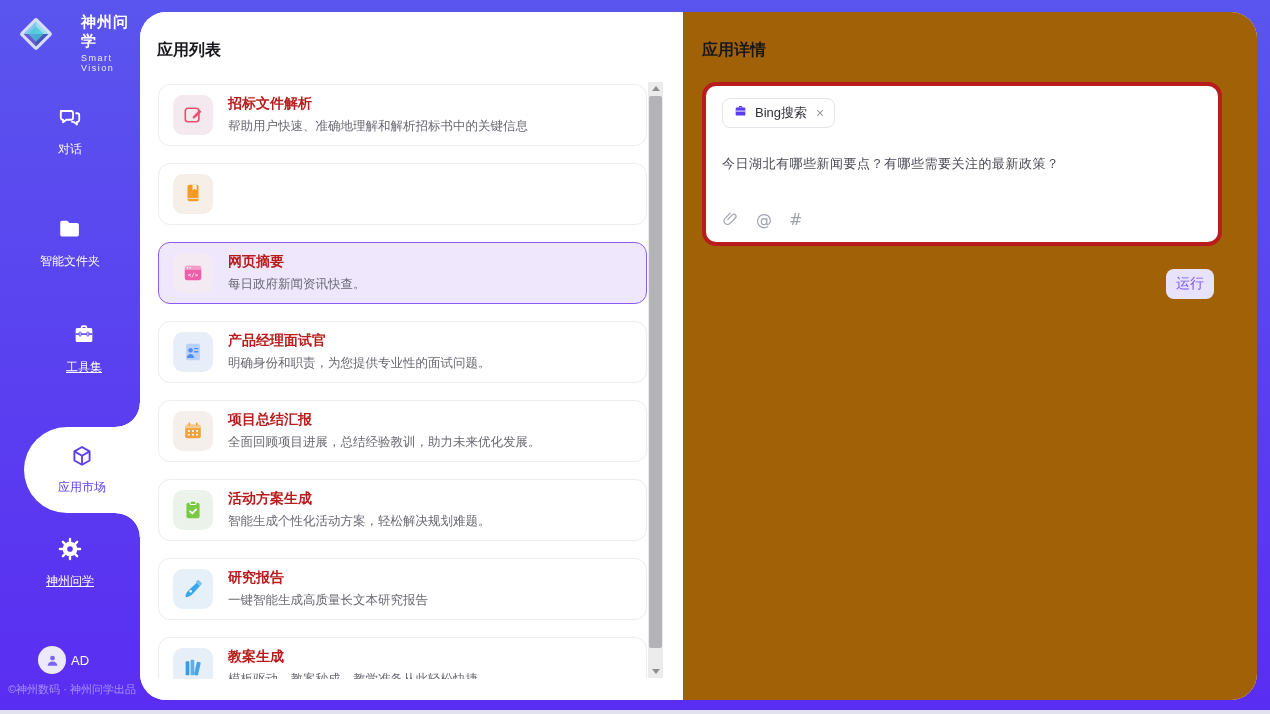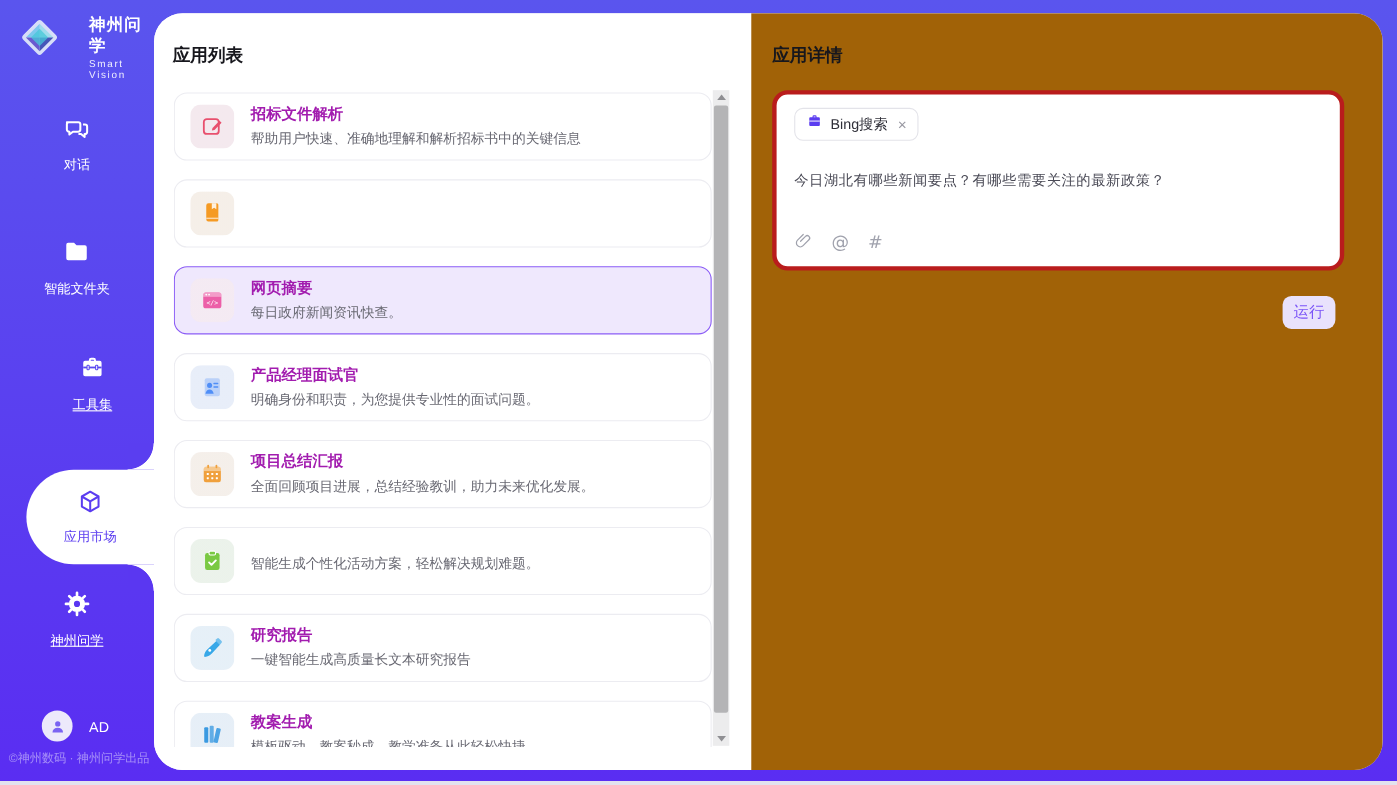--- a/index.html
+++ b/index.html
@@ -21,21 +21,21 @@
   .nav-label { display:block; font-size:12px; margin-top:7px; color:#fff; }
   .nav-label.u { text-decoration:underline; }
   .nav-active { position:absolute; left:24px; right:0; top:427px; height:86px; background:#fff;
     border-radius:43px 0 0 43px; display:flex; flex-direction:column; align-items:center; justify-content:center; cursor:pointer; }
   .nav-active .icon svg { width:26px; height:26px; color:#5b3df0; }
   .nav-active .nav-label { color:#5b3df0; margin-top:5px; }
   .fillet-t { position:absolute; right:0; top:403px; width:24px; height:24px;
     background:radial-gradient(circle 24px at 0 0,#5a3ef0 23.2px,#fff 23.9px); }
   .fillet-b { position:absolute; right:0; top:513px; width:24px; height:24px;
     background:radial-gradient(circle 24px at 0 100%,#5a37f1 23.2px,#fff 23.9px); }
-  .user-row { position:absolute; left:38px; bottom:36px; display:flex; align-items:center; gap:15px; cursor:pointer; }
+  .user-row { position:absolute; left:38px; bottom:36px; display:flex; align-items:center; gap:5px; cursor:pointer; }
   .avatar { width:28px; height:28px; border-radius:50%; background:#ece9fb; display:flex; align-items:center; justify-content:center; }
   .avatar svg { width:17px; height:17px; color:#7a63f2; }
   .user-name { color:#fff; font-size:13px; }
   .copyright { position:absolute; left:8px; bottom:13px; color:rgba(255,255,255,.45); font-size:11px; white-space:nowrap; }
 
   
   .content { position:absolute; left:140px; top:12px; right:13px; bottom:14px;
     border-radius:26px; overflow:hidden; display:flex; background:#f5f5f7; z-index:1; }
   .list-panel { width:543px; background:#fff; position:relative; flex:none; }
   .detail-panel { flex:1; background:#a16207; position:relative;text-decoration:underline; }
@@ -44,21 +44,21 @@
   .detail-panel .panel-title { left:19px; }
 
   .cards-viewport { position:absolute; top:70px; left:18px; width:490px; height:597px; overflow:hidden; }
   .app-card { height:62px; margin-top:17px; width:489px; background:#fff; border:1px solid #ececf1; border-radius:12px;
     display:flex; align-items:center; padding:0 14px; gap:15px; cursor:pointer; }
   .app-card:first-child { margin-top:2px; }
   .app-card.selected { background:#efe8fd; border-color:#8b5cf6; }
   .app-icon { width:40px; height:40px; border-radius:10px; flex:none; display:flex; align-items:center; justify-content:center; }
   .app-icon svg { width:22px; height:22px; }
   .app-text { min-width:0; }
-  .app-title { font-size:14px; font-weight:bold; color:#a21caf; }
+  .app-title { font-size:14px; font-weight:bold; color:#b91c1c; }
   .app-desc { font-size:12.5px; color:#686872; margin-top:5px; white-space:nowrap; }
 
   
   .sb { position:absolute; left:508px; top:70px; width:15px; height:596px; background:#ececed; }
   .sb-up,.sb-down { position:absolute; left:0; width:15px; height:13px; display:flex; align-items:center; justify-content:center; cursor:pointer; }
   .sb-up { top:0; } .sb-down { bottom:0; }
   .tri-up { width:0; height:0; border-left:4px solid transparent; border-right:4px solid transparent; border-bottom:5px solid #8f8f93; }
   .tri-down { width:0; height:0; border-left:4px solid transparent; border-right:4px solid transparent; border-top:5px solid #8f8f93; }
   .sb-thumb { position:absolute; left:1px; top:14px; width:13px; height:552px; background:#b4b4b6; border-radius:2px; cursor:grab; }
 
@@ -234,20 +234,21 @@
 
   <div class="app-card">
     <span class="app-icon" style="color: rgb(122, 201, 67); background: linear-gradient(0deg, rgba(122, 201, 67, 0.08), rgba(122, 201, 67, 0.08)), rgb(245, 246, 249);">
             <svg viewBox="0 0 24 24">
               <rect x="4.8" y="4" width="14.4" height="17" rx="2.2" fill="currentColor"></rect>
               <rect x="8.8" y="2.2" width="6.4" height="3.8" rx="1.2" fill="currentColor" stroke="#fff" stroke-width="1.1"></rect>
               <path d="M8.8 13.4l2.4 2.4 4.3-4.4" fill="none" stroke="#fff" stroke-width="1.9" stroke-linecap="round" stroke-linejoin="round"></path>
             </svg>
           </span>
     <span class="app-text">
+      <span class="app-title" style="display:block">活动方案生成</span>
       <span class="app-desc" style="display:block">智能生成个性化活动方案，轻松解决规划难题。</span>
     </span>
   </div>
 
   <div class="app-card">
     <span class="app-icon" style="color: rgb(56, 168, 232); background: linear-gradient(0deg, rgba(56, 168, 232, 0.08), rgba(56, 168, 232, 0.08)), rgb(245, 246, 249);">
             <svg viewBox="0 0 24 24">
               <path fill="currentColor" d="M3.8 20.2c.3-3 1.7-5.5 4-7.4l8.2-7.6 3.6 3.6-7.6 8.2c-1.9 2.3-4.4 3.7-7.4 4z"></path>
               <circle cx="9.5" cy="14.5" r="1.4" fill="#fff"></circle>
               <path d="M15 4.2l1.8-1.6a1.3 1.3 0 0 1 1.8 0l2.6 2.6a1.3 1.3 0 0 1 0 1.8L19.6 8.8z" fill="currentColor" opacity=".65"></path>

